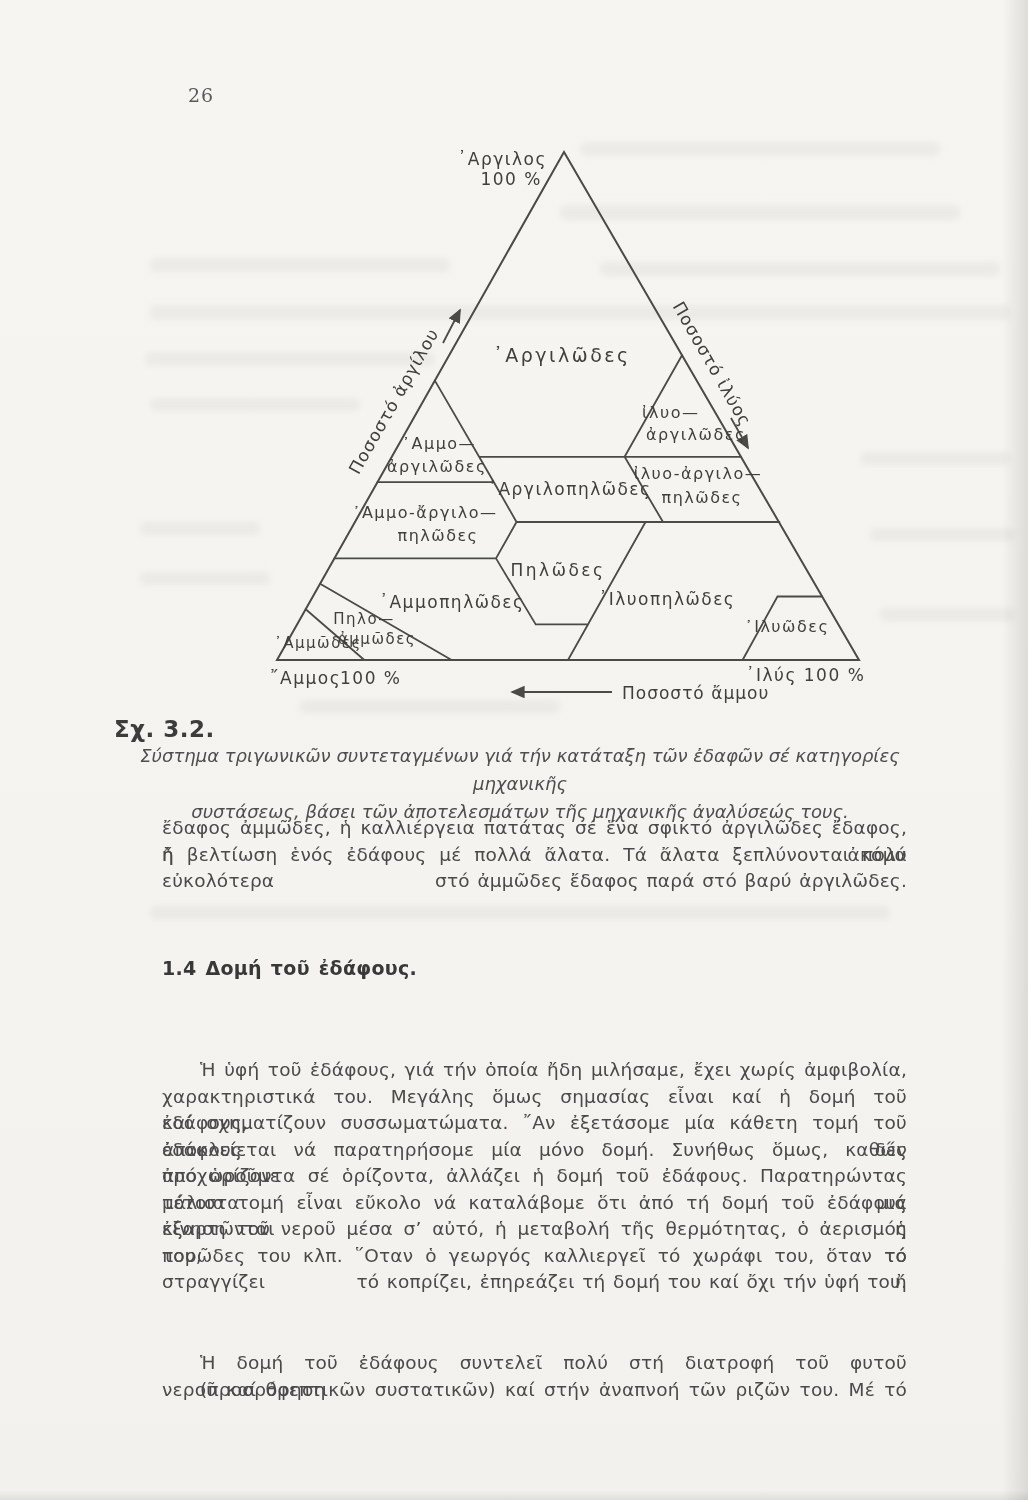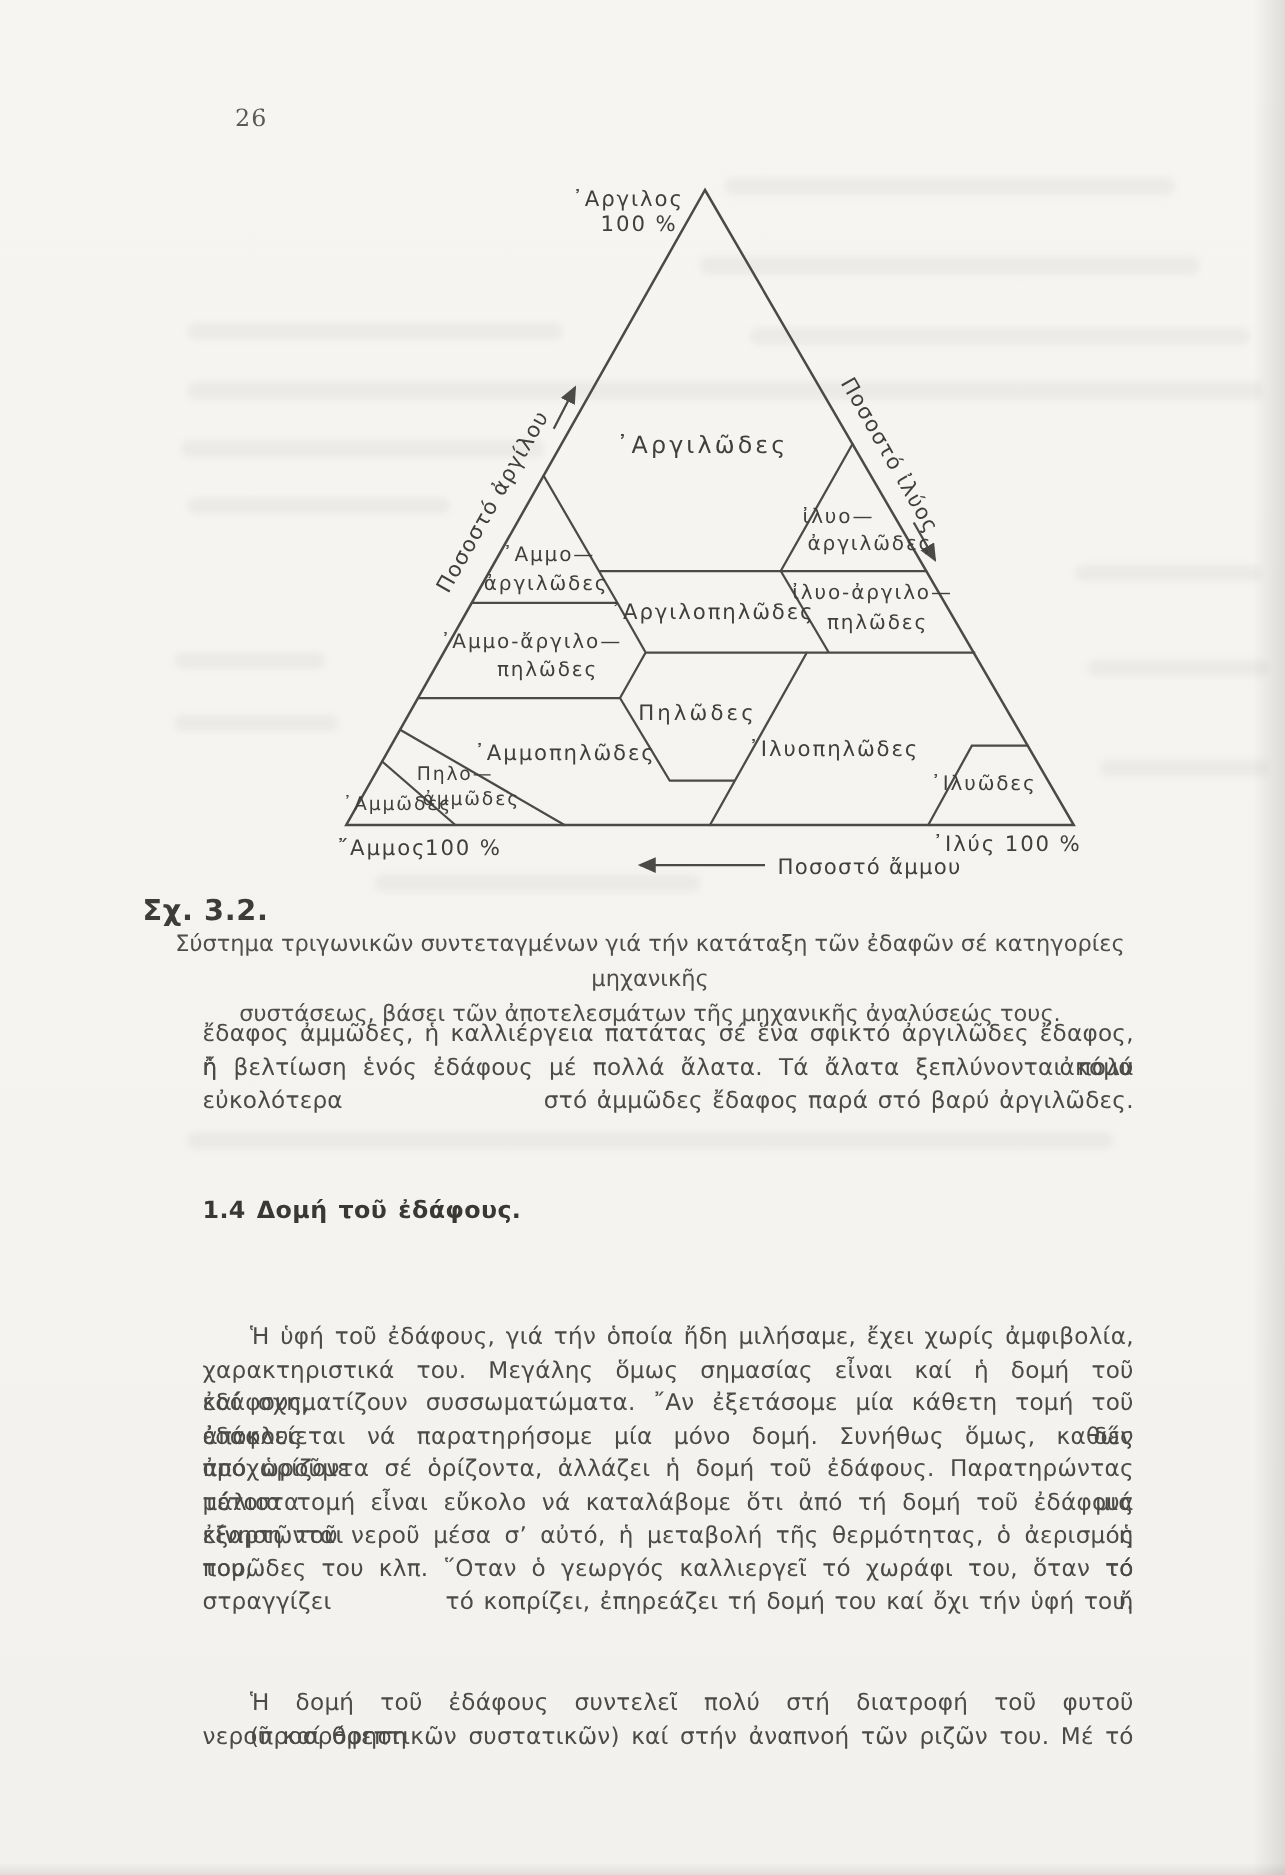--- a/index.html
+++ b/index.html
@@ -16,21 +16,21 @@
   .edge-shade-bottom{position:absolute;left:0;bottom:0;width:100%;height:10px;
     background:linear-gradient(180deg,rgba(0,0,0,0) 0%,rgba(60,58,54,0.10) 100%);}
   .smudge{position:absolute;background:rgba(110,108,100,0.07);filter:blur(3px);border-radius:6px;}
   .page-number{position:absolute;left:161px;top:84px;
     font-family:"DejaVu Serif","Liberation Serif",serif;
     font-size:19px;color:#5a5a58;letter-spacing:1px;margin-left:27px;}
   .figure-wrap{position:absolute;left:0;top:12px;width:1028px;height:710px;}
   .fig-number{position:absolute;left:114px;top:716px;width:812px;
     font-weight:bold;font-size:23px;color:#3c3c3a;letter-spacing:0.5px;}
   .fig-caption{position:absolute;left:104px;top:742px;width:832px;text-align:center;
-    font-size:18px;line-height:28px;color:#4e4e4c;}
+    font-size:18px;line-height:28px;color:#4e4e4c;font-style:italic;}
   .body-text{position:absolute;left:162px;width:745px;}
   .tl{height:26.5px;line-height:26.5px;font-size:18.5px;color:#4a4a48;
     white-space:nowrap;letter-spacing:0.2px;word-spacing:1.5px;text-align:right;}
   .just{white-space:normal;text-align:justify;text-align-last:justify;}
   .ind{padding-left:38px;margin-top:39px;}
   .heading{position:absolute;left:162px;top:957px;font-size:19px;font-weight:bold;
     color:#383836;letter-spacing:0.3px;word-spacing:2px;}
   svg text{fill:#3f3f3c;}
   .rl{letter-spacing:2.5px;}
   .rl2{letter-spacing:1.5px;}

